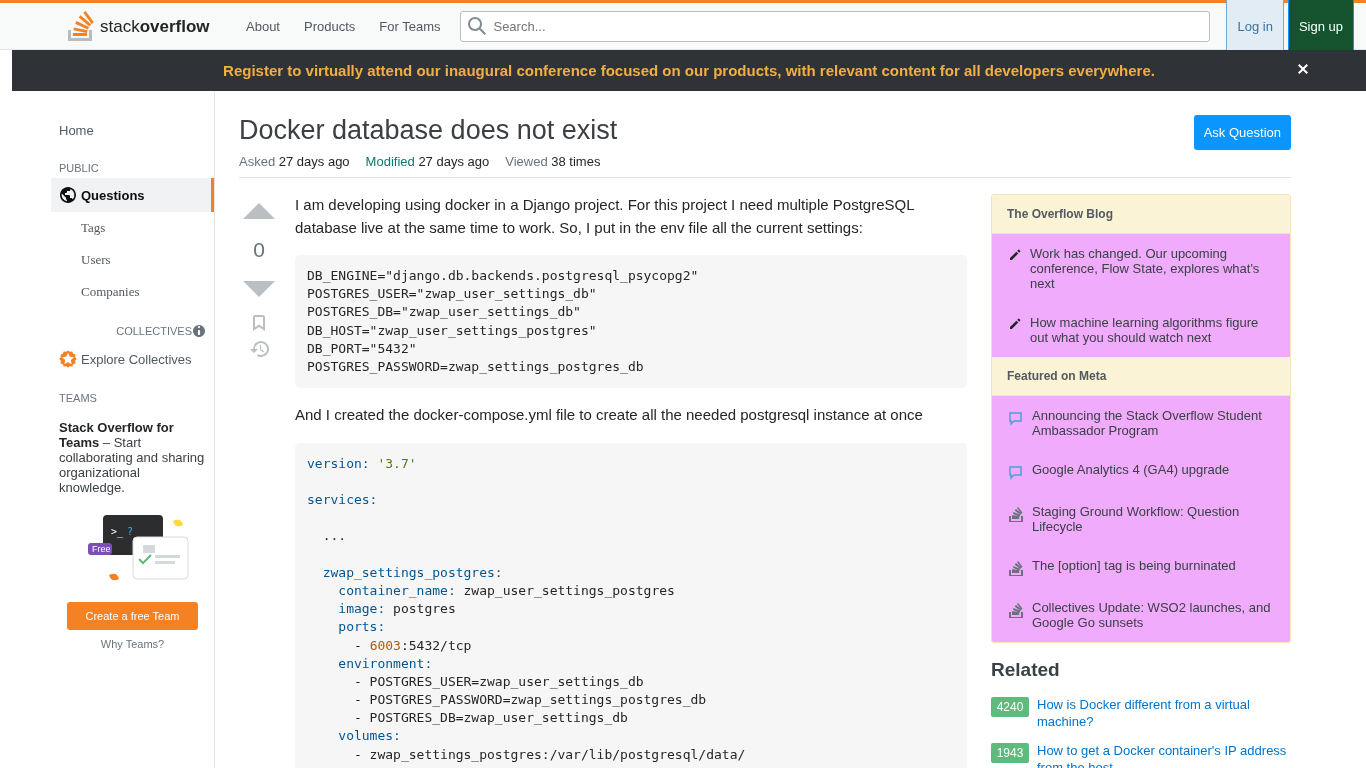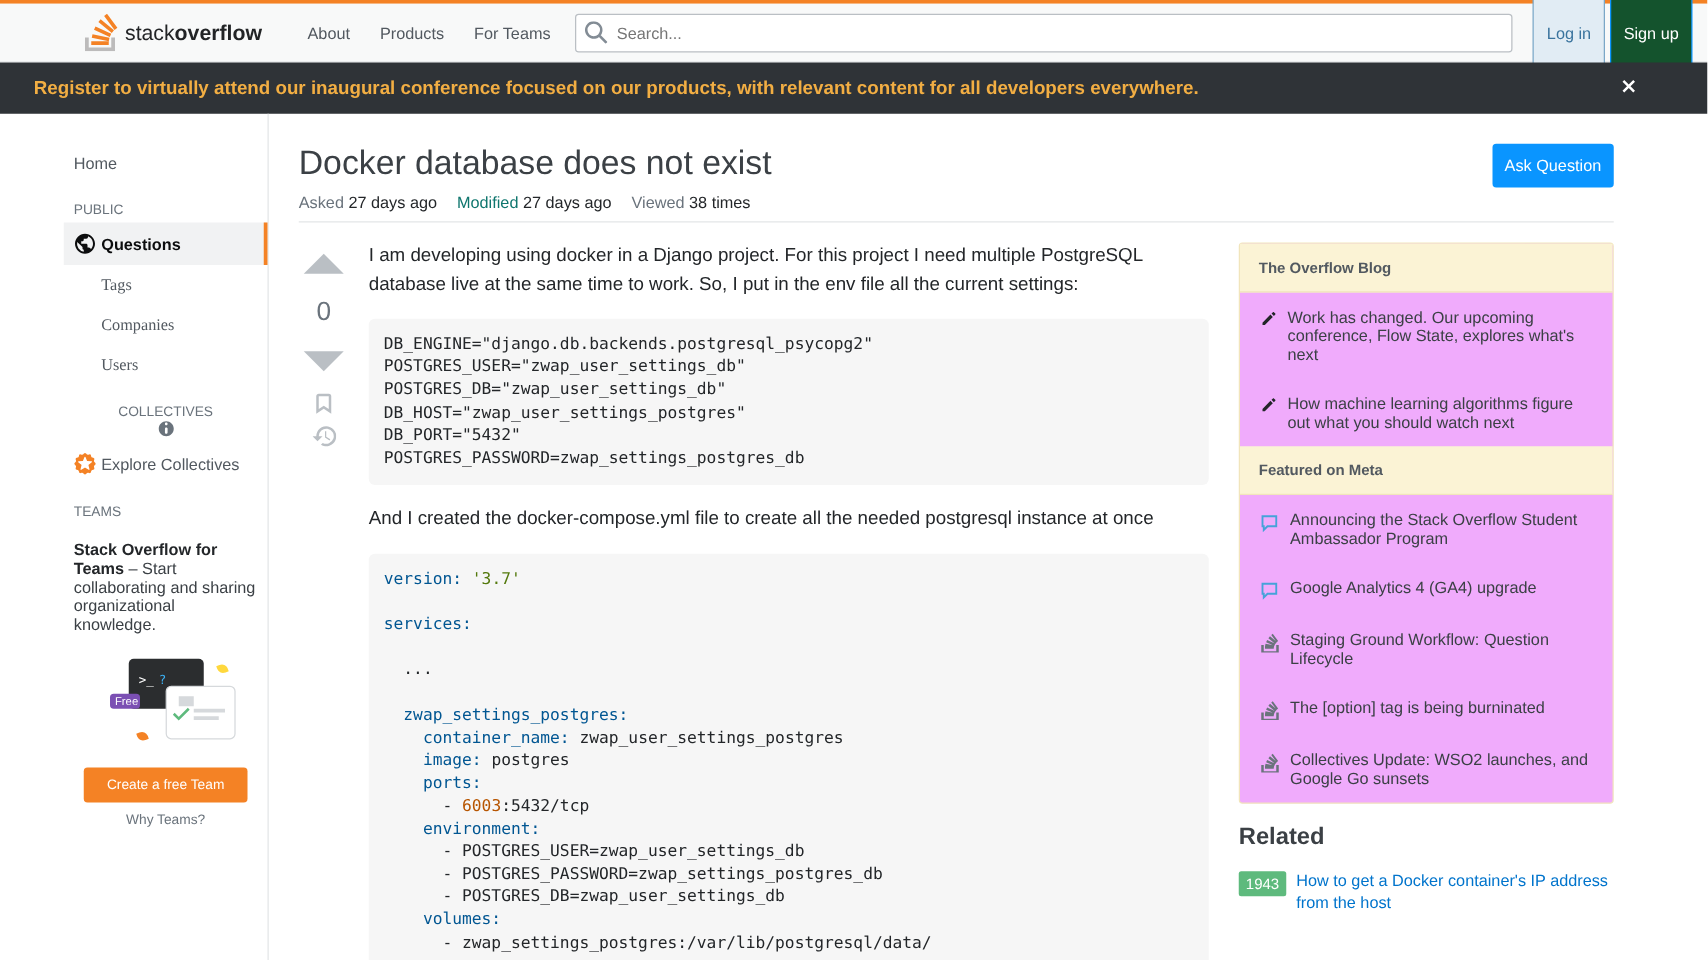--- a/index.html
+++ b/index.html
@@ -10,32 +10,32 @@
 .logo svg { height: 30px; }
 .nav-items { display: flex; margin-left: 8px; }
 .nav-item { padding: 6px 12px; color: #525960; font-size: 13px; cursor: pointer; border-radius: 1000px; }
 .search-wrap { flex: 1; margin: 0 8px; position: relative; }
 .search-wrap svg { position: absolute; left: 8px; top: 50%; transform: translateY(-50%); fill: #838c95; }
 .search-input { width: 100%; padding: 7px 9px 7px 32px; border: 1px solid #babfc4; border-radius: 3px; background: #fff; font-size: 13px; }
 .auth-buttons { display: flex; gap: 4px; margin-left: 8px; }
 .btn { padding: 24px 10px; border-radius: 3px; font-size: 13px; cursor: pointer; border: 1px solid transparent; }
 .btn-login { background: #e1ecf4; color: #39739d; border-color: #7aa7c7; }
 .btn-signup { background: #14532d; color: #fff; border-color: #0a95ff; }
-.banner { background: #2f3337; color: #fff; padding: 12px 27px; display: flex; align-items: center; justify-content: flex-start; position: relative; }
+.banner { background: #2f3337; color: #fff; padding: 12px 14px; display: flex; align-items: center; justify-content: center; position: relative; margin-left: 12px; }
 .banner-text { color: #f2ae43; font-size: 15px; font-weight: bold; }
 .banner-close { position: absolute; right: 56px; color: #fff; font-size: 18px; cursor: pointer; }
 .container { display: flex; max-width: 1264px; margin: 0 auto; }
 .left-sidebar { width: 164px; flex-shrink: 0; border-right: 1px solid #e3e6e8; padding-top: 24px; position: relative; }
 .left-nav { position: sticky; top: 0; }
 .nav-link { display: block; padding: 8px 6px 8px 8px; color: #525960; font-size: 13px; cursor: pointer; }
 .nav-header { padding: 16px 0 4px 8px; font-size: 11px; color: #6a737c; }
 .nav-link-icon { display: flex; align-items: center; gap: 4px; padding: 8px 6px 8px 8px; color: #525960; font-size: 13px; cursor: pointer; }
 .nav-link-icon.active { background: #f1f2f3; color: #0c0d0e; font-weight: bold; border-right: 3px solid #f48225; }
 .nav-link-indent { padding-left: 30px; font-family: Liberation Serif, serif; }
-.collectives-header { display: flex; justify-content: space-between; align-items: center; padding: 16px 8px 4px 8px; font-size: 11px; color: #6a737c; flex-direction: column; }
+.collectives-header { display: flex; justify-content: flex-end; align-items: center; padding: 16px 8px 4px 8px; font-size: 11px; color: #6a737c; }
 .info-icon { width: 14px; height: 14px; fill: #6a737c; cursor: pointer; }
 .star-icon { fill: #f48225; }
 .teams-promo { padding: 12px 8px; font-size: 13px; color: #3b4045; }
 .teams-promo strong { color: #232629; }
 .teams-img { margin: 12px auto; text-align: center; }
 .create-team-btn { display: block; width: calc(100% - 16px); margin: 8px; padding: 8px; background: #f48225; color: #fff; border: none; border-radius: 3px; font-size: 11px; cursor: pointer; }
 .why-teams { display: block; text-align: center; font-size: 11px; color: #6a737c; cursor: pointer; }
 .content { flex: 1; padding: 24px; min-width: 0; }
 .question-header { display: flex; justify-content: space-between; align-items: flex-start; text-align: center; }
 .question-title { font-size: 27px; font-weight: 400; color: #3b4045; margin-bottom: 8px; }
@@ -110,22 +110,22 @@
     <nav class="left-nav">
       <a class="nav-link">Home</a>
       <div class="nav-header">PUBLIC</div>
       <a class="nav-link-icon active">
         <svg width="18" height="18" viewBox="0 0 18 18" fill="#0c0d0e">
             <path d="M9 1C4.64 1 1 4.64 1 9c0 4.36 3.64 8 8 8 4.36 0 8-3.64 8-8 0-4.36-3.64-8-8-8ZM8 15.32a6.46 6.46 0 0 1-4.3-2.74 6.46 6.46 0 0 1-.93-5.01L7 11.68v.8c0 .88.12 1.32 1 1.32v1.52Zm5.72-2c-.2-.66-1-1.32-1.72-1.32h-1v-2c0-.44-.56-1-1-1H6V7h1c.44 0 1-.56 1-1V5h2c.88 0 1.4-.72 1.4-1.6v-.33a6.45 6.45 0 0 1 3.83 4.51 6.45 6.45 0 0 1-1.51 5.73Z"></path>
           </svg>
         <span>Questions</span>
       </a>
       <a class="nav-link nav-link-indent">Tags</a>
+      <a class="nav-link nav-link-indent">Users</a>
       <a class="nav-link nav-link-indent">Companies</a>
-      <a class="nav-link nav-link-indent">Users</a>
       <div class="collectives-header">
         <span>COLLECTIVES</span>
         <svg class="info-icon" viewBox="0 0 14 14">
             <path d="M7 1C3.74 1 1 3.77 1 7c0 3.26 2.77 6 6 6 3.27 0 6-2.73 6-6s-2.73-6-6-6Zm1.06 9.06c-.02.63-.48 1.02-1.1 1-.57-.02-1.03-.43-1.01-1.06l.03-3.02c.02-.63.48-1.02 1.1-1 .57.02 1.03.43 1.01 1.06l-.03 3.02ZM7 4.17c-.63 0-1.06-.43-1.06-1.06 0-.63.43-1.06 1.06-1.06.63 0 1.06.43 1.06 1.06 0 .63-.43 1.06-1.06 1.06Z"></path>
           </svg>
       </div>
       <a class="nav-link-icon">
         <svg class="star-icon" width="18" height="18" viewBox="0 0 18 18">
             <path d="M9.86.89a1.14 1.14 0 0 0-1.72 0l-.5.58c-.3.35-.79.48-1.23.33l-.72-.25a1.14 1.14 0 0 0-1.49.85l-.14.76c-.1.45-.45.8-.9.9l-.76.14c-.67.14-1.08.83-.85 1.49l.25.72c.15.44.02.92-.33 1.23l-.58.5a1.14 1.14 0 0 0 0 1.72l.58.5c.35.3.48.79.33 1.23l-.25.72c-.23.66.18 1.35.85 1.49l.76.14c.45.1.8.45.9.9l.14.76c.14.67.83 1.08 1.49.85l.72-.25c.44-.15.92-.02 1.23.33l.5.58c.46.52 1.26.52 1.72 0l.5-.58c.3-.35.79-.48 1.23-.33l.72.25c.66.23 1.35-.18 1.49-.85l.14-.76c.1-.45.45-.8.9-.9l.76-.14c.67-.14 1.08-.83.85-1.49l-.25-.72c-.15-.44-.02-.92.33-1.23l.58-.5c.52-.46.52-1.26 0-1.72l-.58-.5c-.35-.3-.48-.79-.33-1.23l.25-.72a1.14 1.14 0 0 0-.85-1.49l-.76-.14c-.45-.1-.8-.45-.9-.9l-.14-.76a1.14 1.14 0 0 0-1.49-.85l-.72.25c-.44.15-.92.02-1.23-.33l-.5-.58Zm-.49 2.67L10.6 6.6c.05.15.19.24.34.25l3.26.22c.36.03.5.48.23.71l-2.5 2.1a.4.4 0 0 0-.14.4l.8 3.16a.4.4 0 0 1-.6.44L9.2 12.13a.4.4 0 0 0-.42 0l-2.77 1.74a.4.4 0 0 1-.6-.44l.8-3.16a.4.4 0 0 0-.13-.4l-2.5-2.1a.4.4 0 0 1 .22-.7l3.26-.23a.4.4 0 0 0 .34-.25l1.22-3.03a.4.4 0 0 1 .74 0Z"></path>
           </svg>
@@ -258,19 +258,23 @@
           <div class="yellow-item">
             <svg class="yellow-item-icon" width="16" height="16" viewBox="0 0 16 16">
                 <path fill="#6a737c" d="M13 15v-5h2v7H1v-7h2v5h10z"></path>
                 <path fill="#6a737c" d="M4 11l7 1.4.4-2L4.4 9 4 11zm.9-3.3l6.5 3 .8-1.8-6.5-3-.8 1.8zM6.7 4.5l5.5 4.6L13.5 7.6 8 3 6.7 4.5zM10.2 1l-1.2.9 4.3 5.8 1.2-.9L10.2 1zM4 13h7v-2H4v2z"></path>
               </svg>
             <a>Collectives Update: WSO2 launches, and Google Go sunsets</a>
           </div>
         </div>
         <h4 class="related-title">Related</h4>
         <div class="related-item">
+          <div class="related-score answered">4240</div>
+          <a class="related-link">How is Docker different from a virtual machine?</a>
+        </div>
+        <div class="related-item">
           <div class="related-score answered">1943</div>
           <a class="related-link">How to get a Docker container's IP address from the host</a>
         </div>
       </div>
     </div>
   </div>
 </div>
 
 </body></html>

